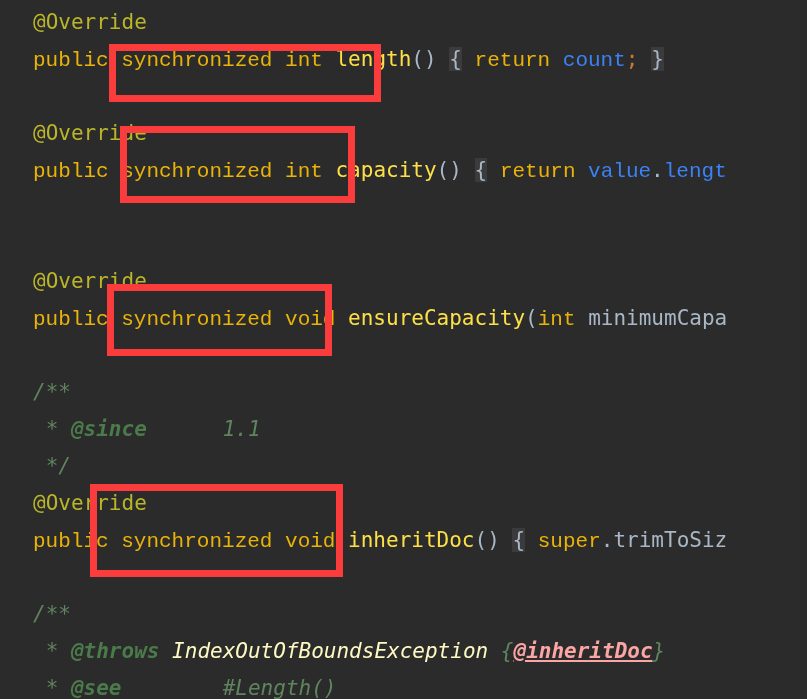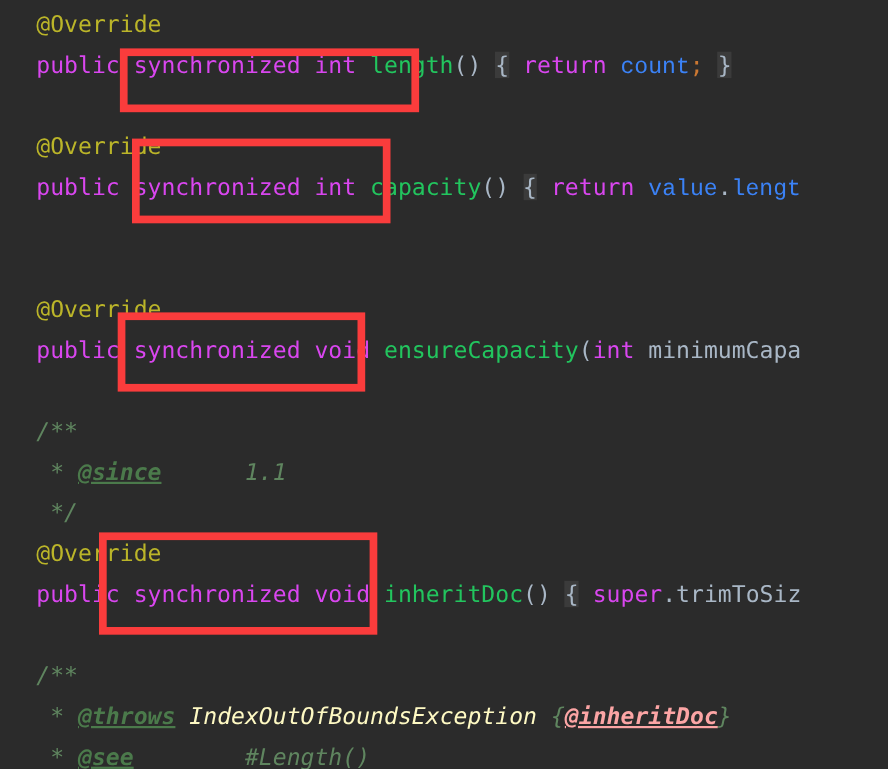--- a/index.html
+++ b/index.html
@@ -36,40 +36,39 @@
     line-height: 37px;
     white-space: pre;
     font-size: 21px;
     letter-spacing: 0px;
     padding-left: 33px;
     box-sizing: border-box;
     color: #a9b7c6;
   }
 
   
-  .tok-keyword   { color: #d946ef; }
+  .tok-keyword   { color: #eab308; font-family: Liberation Mono, monospace; }
   .tok-annot     { color: #bbb529; }
-  .tok-method    { color: #22c55e; text-align: center; }
+  .tok-method    { color: #fde047; text-align: center; }
   .tok-field     { color: #3b82f6; font-family: Liberation Mono, monospace; }
   .tok-plain     { color: #a9b7c6; }
   .tok-paren     { color: #a9b7c6; }
   .tok-punct     { color: #cc7832; }
   .tok-brace-hl  {
     background: #3b3b3b;
     color: #a9b7c6;
   }
   .tok-doc {
     color: #5f855f;
     font-style: italic;
   }
   .tok-doc-tag {
     color: #4b7a4b;
     font-style: italic;
     font-weight: bold;
-    text-decoration: underline;
   }
   .tok-doc-type {
     color: #fef9c3;
     font-style: italic;
   }
   .tok-doc-inline {
     color: #fca5a5;
     font-style: italic;
     font-weight: bold;
     text-decoration: underline;

